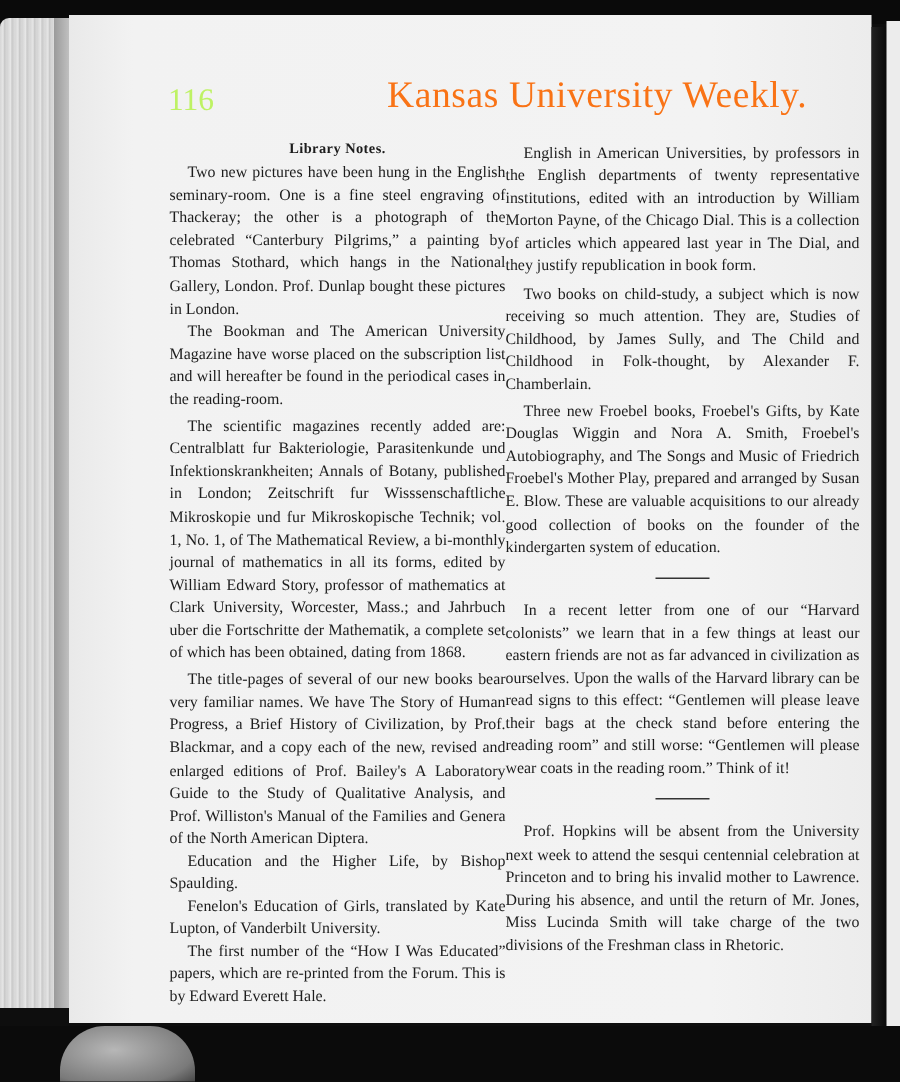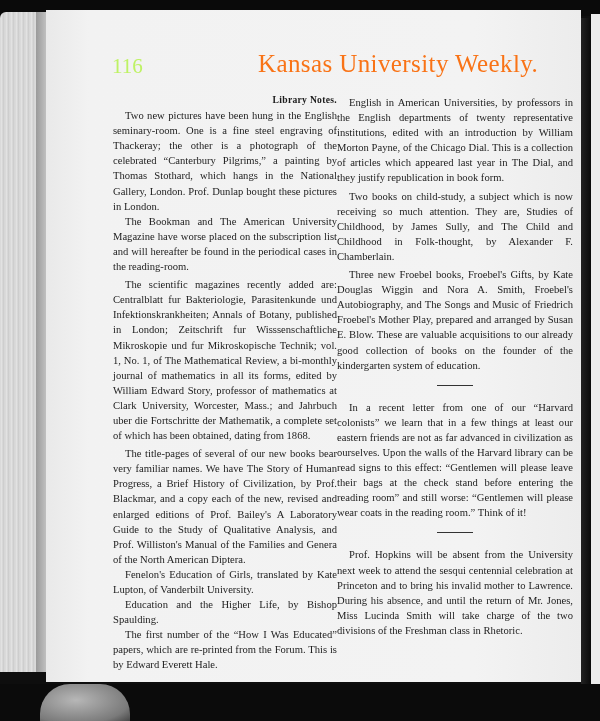--- a/index.html
+++ b/index.html
@@ -50,21 +50,21 @@
   }
   .col {
     position: absolute; top: 92px; width: 224px;
     font-size: 10.6px; line-height: 15.1px; color: #1c1c1c; text-align: justify;
   }
   .col-left { left: 113px; }
   .col-right { left: 337px; width: 236px; }
   .col p { margin: 0; text-indent: 12px; }
   .col p.gap { margin-top: 3px; }
   .section-heading {
-    text-align: right; font-weight: bold; font-size: 9.6px; letter-spacing: 0.3px; margin: 0 0 1px 0;
+    text-align: center; font-weight: bold; font-size: 9.6px; letter-spacing: 0.3px; margin: 0 0 1px 0;
   }
   .rule {
     width: 36px; height: 1px; background: #333; margin: 12px auto 14px auto;
   }
 </style>
 </head>
 <body>
 
 <div class="top-shadow"></div>
 <div class="page-stack"></div>
@@ -79,22 +79,22 @@
   <span class="page-number">116</span>
   <span class="running-title">Kansas University Weekly.</span>
 </div>
 
 <div class="col col-left">
   <div class="section-heading">Library Notes.</div>
   <p>Two new pictures have been hung in the English seminary-room. One is a fine steel engraving of Thackeray; the other is a photograph of the celebrated “Canterbury Pilgrims,” a painting by Thomas Stothard, which hangs in the National Gallery, London. Prof. Dunlap bought these pictures in London.</p>
   <p>The Bookman and The American University Magazine have worse placed on the subscription list and will hereafter be found in the periodical cases in the reading-room.</p>
   <p class="gap">The scientific magazines recently added are: Centralblatt fur Bakteriologie, Parasitenkunde und Infektionskrankheiten; Annals of Botany, published in London; Zeitschrift fur Wisssenschaftliche Mikroskopie und fur Mikroskopische Technik; vol. 1, No. 1, of The Mathematical Review, a bi-monthly journal of mathematics in all its forms, edited by William Edward Story, professor of mathematics at Clark University, Worcester, Mass.; and Jahrbuch uber die Fortschritte der Mathematik, a complete set of which has been obtained, dating from 1868.</p>
   <p class="gap">The title-pages of several of our new books bear very familiar names. We have The Story of Human Progress, a Brief History of Civilization, by Prof. Blackmar, and a copy each of the new, revised and enlarged editions of Prof. Bailey's A Laboratory Guide to the Study of Qualitative Analysis, and Prof. Williston's Manual of the Families and Genera of the North American Diptera.</p>
+  <p>Education and the Higher Life, by Bishop Spaulding.</p>
   <p>Fenelon's Education of Girls, translated by Kate Lupton, of Vanderbilt University.</p>
-  <p>Education and the Higher Life, by Bishop Spaulding.</p>
   <p>The first number of the “How I Was Educated” papers, which are re-printed from the Forum. This is by Edward Everett Hale.</p>
 </div>
 
 <div class="col col-right">
   <p class="gap">English in American Universities, by professors in the English departments of twenty representative institutions, edited with an introduction by William Morton Payne, of the Chicago Dial. This is a collection of articles which appeared last year in The Dial, and they justify republication in book form.</p>
   <p class="gap">Two books on child-study, a subject which is now receiving so much attention. They are, Studies of Childhood, by James Sully, and The Child and Childhood in Folk-thought, by Alexander F. Chamberlain.</p>
   <p class="gap">Three new Froebel books, Froebel's Gifts, by Kate Douglas Wiggin and Nora A. Smith, Froebel's Autobiography, and The Songs and Music of Friedrich Froebel's Mother Play, prepared and arranged by Susan E. Blow. These are valuable acquisitions to our already good collection of books on the founder of the kindergarten system of education.</p>
   <div class="rule"></div>
   <p>In a recent letter from one of our “Harvard colonists” we learn that in a few things at least our eastern friends are not as far advanced in civilization as ourselves. Upon the walls of the Harvard library can be read signs to this effect: “Gentlemen will please leave their bags at the check stand before entering the reading room” and still worse: “Gentlemen will please wear coats in the reading room.” Think of it!</p>
   <div class="rule"></div>

